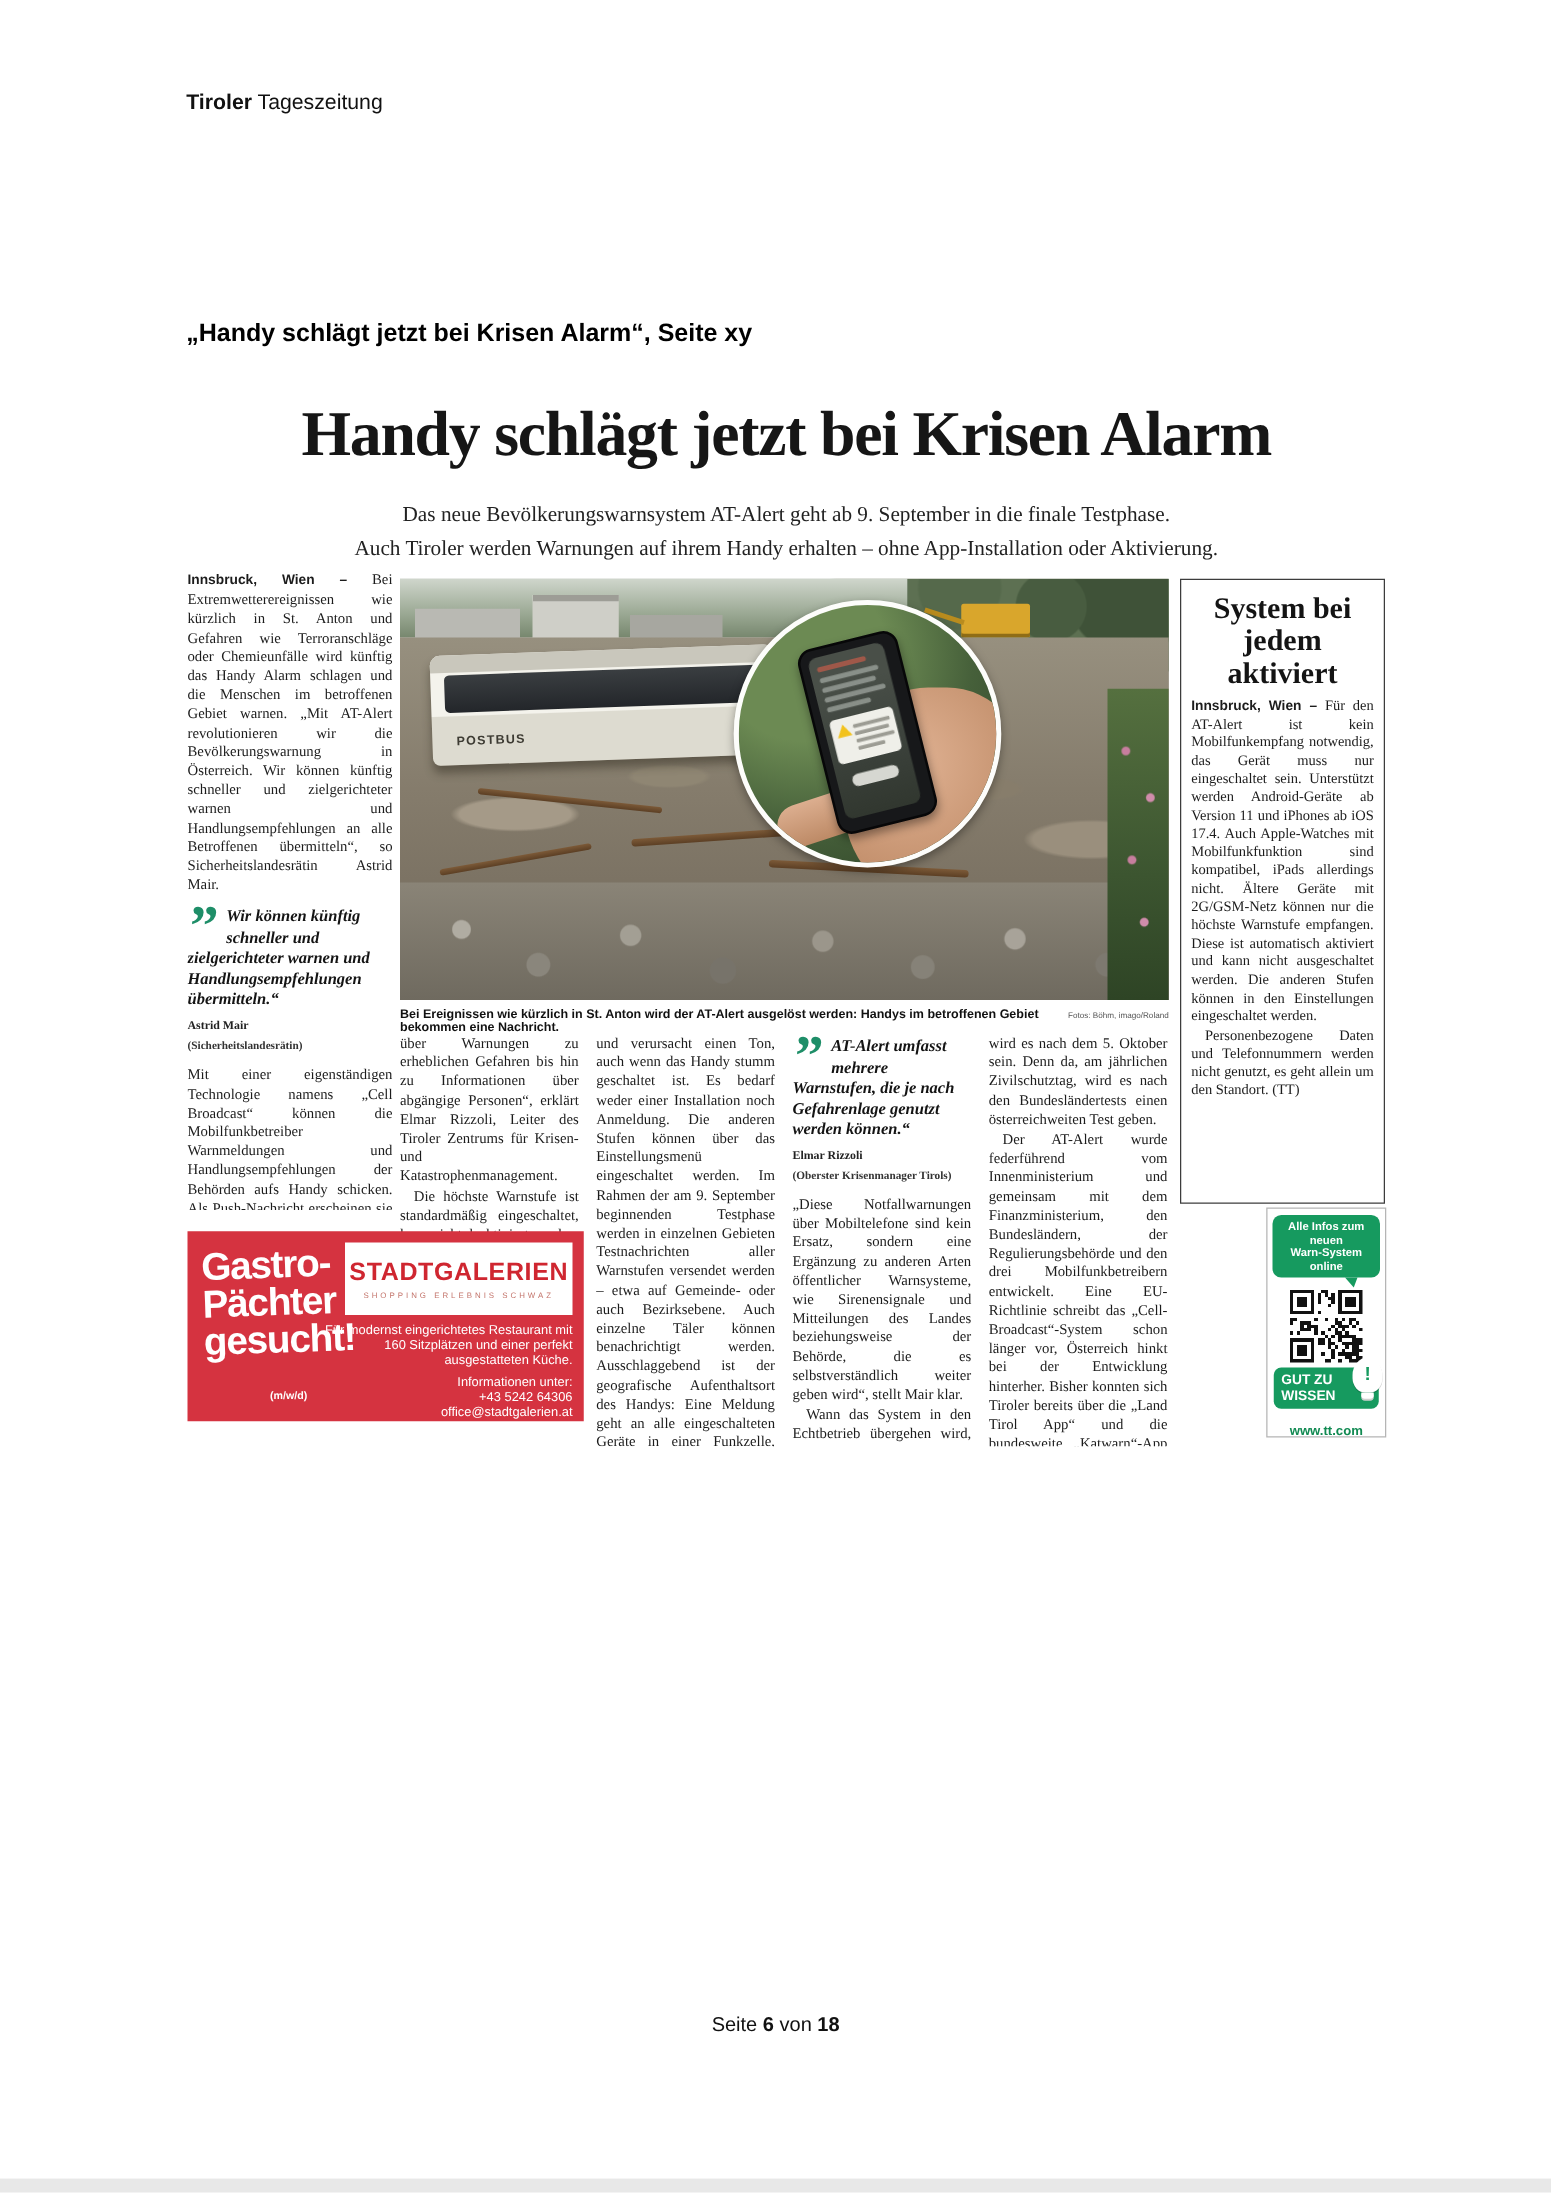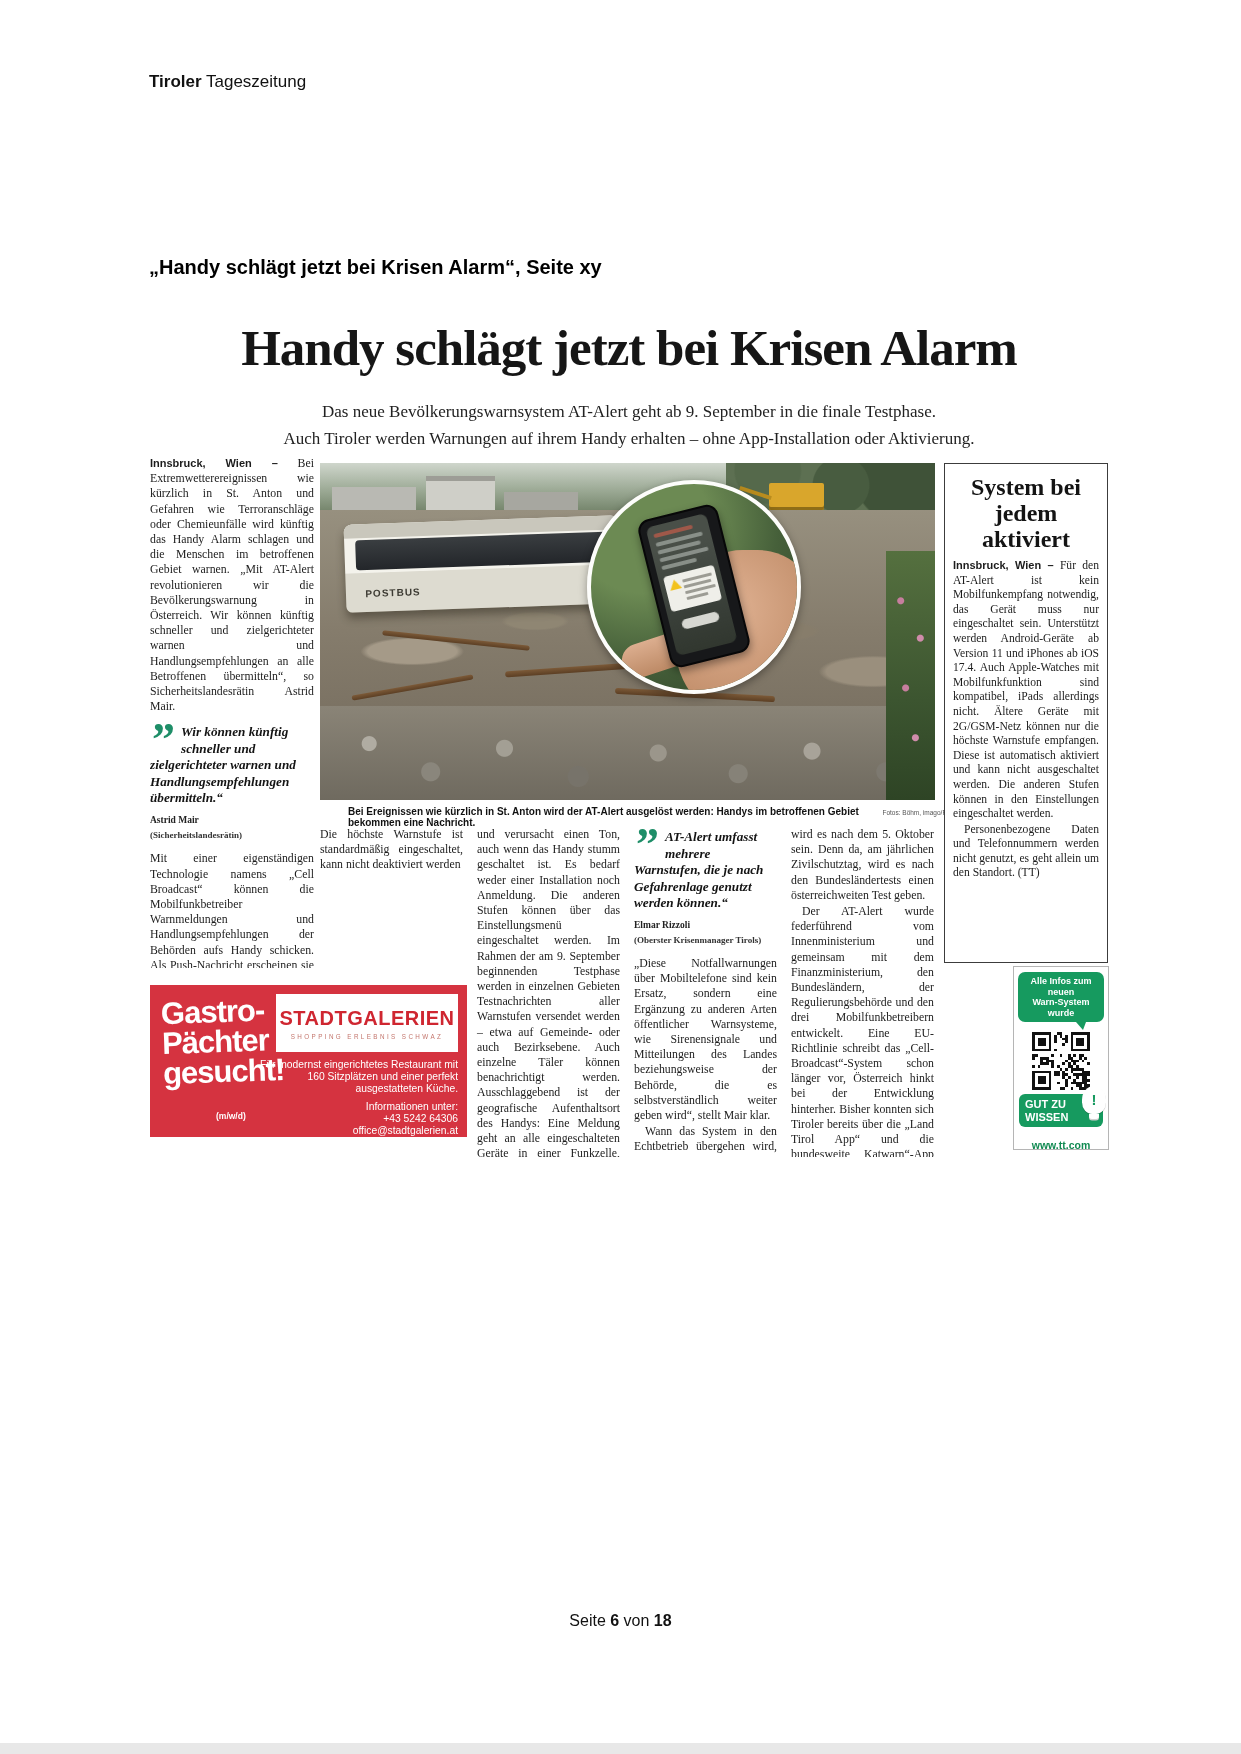--- a/index.html
+++ b/index.html
@@ -102,21 +102,21 @@
          background:linear-gradient(180deg,#494f48 0 18%,#3c423c 60%,#31372f);filter:blur(.3px);overflow:hidden;}
   .inset .s-line{position:absolute;left:6px;height:4px;border-radius:2px;background:#9aa09a;opacity:.8;}
   .inset .s-line.red{background:#b55a4a;}
   .inset .card{position:absolute;left:5px;top:52px;width:52px;height:36px;border-radius:4px;background:#efefe9;}
   .inset .tri{position:absolute;left:4px;top:5px;width:0;height:0;border-left:6px solid transparent;
          border-right:6px solid transparent;border-bottom:10px solid #f2c21d;}
   .inset .c-line{position:absolute;left:18px;height:3px;background:#9c9c94;border-radius:1px;}
   .inset .pill{position:absolute;left:12px;top:98px;width:38px;height:10px;border-radius:5px;background:#e8e8e2;opacity:.9;}
 
   
-  .caption-row{position:absolute;left:320px;top:806px;width:615px;display:flex;align-items:baseline;margin-left:28px;}
+  .caption-row{position:absolute;left:320px;top:806px;width:615px;display:flex;align-items:baseline;}
   .caption{flex:1;font-size:10px;font-weight:bold;color:#111;}
   .credit{font-size:6.5px;color:#555;margin-left:8px;white-space:nowrap;}
 
   
   .cols{position:absolute;left:320px;top:827px;width:615px;height:330px;display:flex;gap:14px;overflow:hidden;}
   .cols .col{width:143px;flex:0 0 143px;}
   .cols .pullquote{margin-top:2px;}
 
   
   .sidebar{position:absolute;left:944px;top:463px;width:164px;height:500px;border:1.5px solid #3c3c3c;
@@ -231,20 +231,21 @@
     </div>
   </div>
 
   <div class="caption-row">
     <span class="caption">Bei Ereignissen wie kürzlich in St. Anton wird der AT-Alert ausgelöst werden: Handys im betroffenen Gebiet bekommen eine Nachricht.</span>
     <span class="credit">Fotos: Böhm, imago/Roland</span>
   </div>
 
   <div class="cols newsbody">
     <div class="col">
+      <p>über Warnungen zu erheblichen Gefahren bis hin zu Informationen über abgängige Personen“, erklärt Elmar Rizzoli, Leiter des Tiroler Zentrums für Krisen- und Katastrophenmanagement.</p>
       <p>Die höchste Warnstufe ist standardmäßig eingeschaltet, kann nicht deaktiviert werden</p>
     </div>
     <div class="col">
       <p>und verursacht einen Ton, auch wenn das Handy stumm geschaltet ist. Es bedarf weder einer Installation noch Anmeldung. Die anderen Stufen können über das Einstellungsmenü eingeschaltet werden. Im Rahmen der am 9. September beginnenden Testphase werden in einzelnen Gebieten Testnachrichten aller Warnstufen versendet werden – etwa auf Gemeinde- oder auch Bezirksebene. Auch einzelne Täler können benachrichtigt werden. Ausschlaggebend ist der geografische Aufenthaltsort des Handys: Eine Meldung geht an alle eingeschalteten Geräte in einer Funkzelle, also einem bestimmten Abschnitt des Mobilfunknetzes.</p>
     </div>
     <div class="col">
       <div class="pullquote">
         <span class="qmark green-q" style="color: rgb(30, 142, 104);">”</span>
         <div class="qtext">AT-Alert umfasst mehrere Warnstufen, die je nach Gefahrenlage genutzt werden können.“</div>
         <div class="qname">Elmar Rizzoli</div>
@@ -263,21 +264,21 @@
     <div class="sb-title">System bei jedem aktiviert</div>
     <div class="newsbody">
       <p><span class="dateline">Innsbruck, Wien –</span> <span>Für den AT-Alert ist kein Mobilfunkempfang notwendig, das Gerät muss nur eingeschaltet sein. Unterstützt werden Android-Geräte ab Version 11 und iPhones ab iOS 17.4. Auch Apple-Watches mit Mobilfunkfunktion sind kompatibel, iPads allerdings nicht. Ältere Geräte mit 2G/GSM-Netz können nur die höchste Warnstufe empfangen. Diese ist automatisch aktiviert und kann nicht ausgeschaltet werden. Die anderen Stufen können in den Einstellungen eingeschaltet werden.</span></p>
       <p>Personenbezogene Daten und Telefonnummern werden nicht genutzt, es geht allein um den Standort. (TT)</p>
     </div>
   </div>
 
   <div class="promo">
     <div class="bubble green-bg" style="background: rgb(22, 154, 95);">
       <div>Alle Infos zum neuen</div>
-      <div>Warn-System wurde</div>
+      <div>Warn-System online</div>
     </div>
     <div class="bubble-pointer green-tri" style="border-top: 8px solid rgb(22, 154, 95);"></div>
     <div class="qr-wrap" id="qr"><svg viewBox="0 0 21 21" width="58" height="58" shape-rendering="crispEdges" xmlns="http://www.w3.org/2000/svg">
           <rect width="21" height="21" fill="#ffffff"></rect>
           <rect x="0" y="0" width="7" height="7" fill="#111"></rect>
           <rect x="1" y="1" width="5" height="5" fill="#fff"></rect>
           <rect x="2" y="2" width="3" height="3" fill="#111"></rect>
           <rect x="14" y="0" width="7" height="7" fill="#111"></rect>
           <rect x="15" y="1" width="5" height="5" fill="#fff"></rect>
           <rect x="16" y="2" width="3" height="3" fill="#111"></rect>

